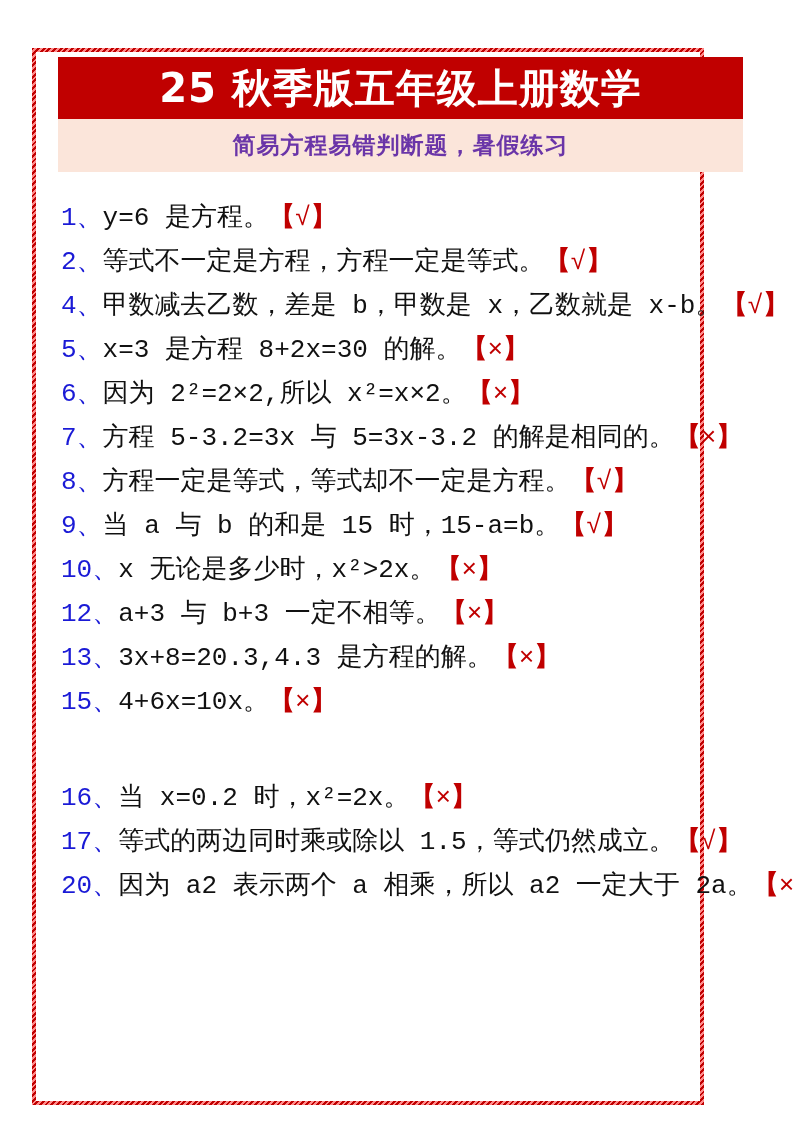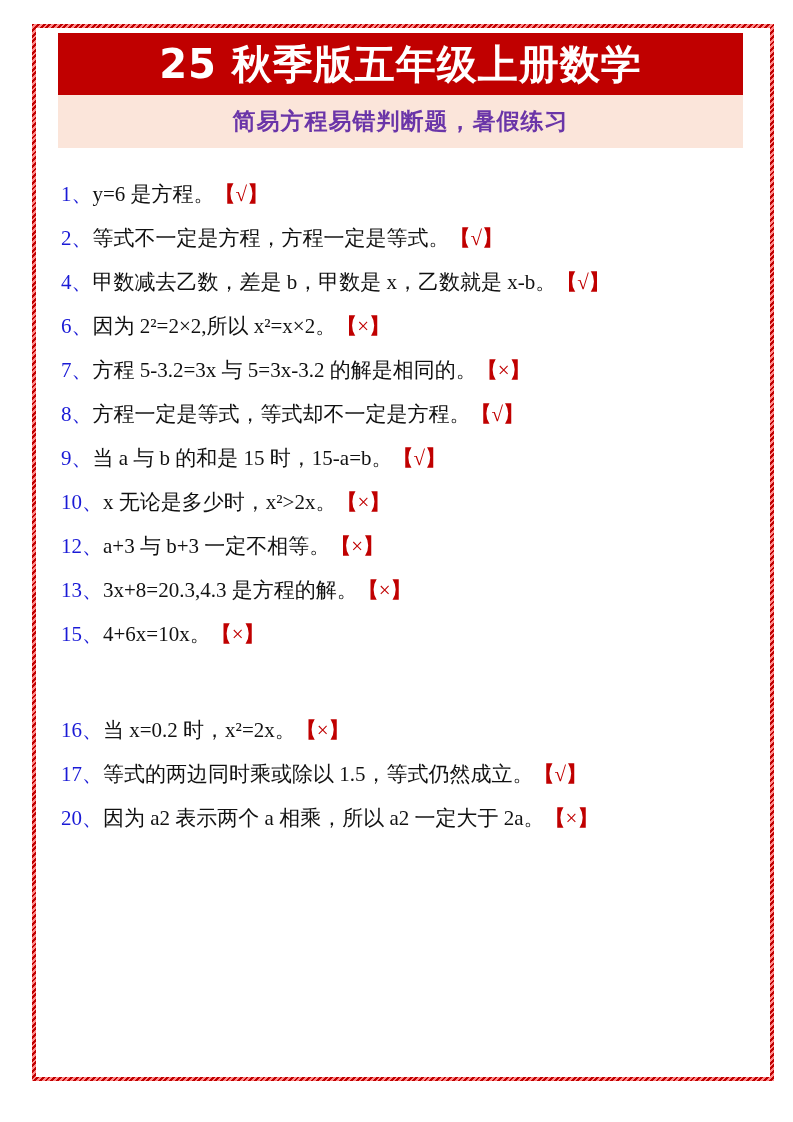--- a/index.html
+++ b/index.html
@@ -10,22 +10,22 @@
     body {
       width: 793px;
       height: 1122px;
       position: relative;
       overflow: hidden;
       font-family: "DejaVu Sans", "Liberation Sans", sans-serif;
     }
     .frame {
       position: absolute;
       left: 32px;
-      top: 24px;
-      width: 742px;
+      top: 48px;
+      width: 672px;
       height: 1057px;
       box-sizing: border-box;
       padding: 10px;
       background: repeating-linear-gradient(
         135deg,
         #c00000 0px,
         #c00000 2px,
         #ff8a8a 2px,
         #ff8a8a 4px
       );
@@ -74,24 +74,24 @@
       left: 25px;
       top: 148px;
       right: 10px;
       margin: 0;
       padding: 0;
       list-style: none;
     }
     .question {
       height: 44px;
       line-height: 36px;
-      font-size: 21px;
+      font-size: 26px;
       color: #111111;
       white-space: nowrap;
-      font-family: Liberation Serif, serif;
+      font-family: Liberation Mono, monospace;
     }
     .question.gap-before {
       margin-top: 52px;
     }
     .q-num {
       color: #1a1ad6;
     }
     .q-answer {
       color: #c00000;
       font-weight: bold;
@@ -118,20 +118,23 @@
       <li class="question">
         <span class="q-num">1、</span><span class="q-text">y=6 是方程。</span><span class="q-answer"><span>【</span><span class="mark">√</span><span>】</span></span>
       </li>
       <li class="question">
         <span class="q-num">2、</span><span class="q-text">等式不一定是方程，方程一定是等式。</span><span class="q-answer"><span>【</span><span class="mark">√</span><span>】</span></span>
       </li>
       <li class="question">
         <span class="q-num">4、</span><span class="q-text">甲数减去乙数，差是 b，甲数是 x，乙数就是 x-b。</span><span class="q-answer"><span>【</span><span class="mark">√</span><span>】</span></span>
       </li>
       <li class="question">
+        <span class="q-num">5、</span><span class="q-text">x=3 是方程 8+2x=30 的解。</span><span class="q-answer"><span>【</span><span class="mark">×</span><span>】</span></span>
+      </li>
+      <li class="question">
         <span class="q-num">6、</span><span class="q-text">因为 2²=2×2,所以 x²=x×2。</span><span class="q-answer"><span>【</span><span class="mark">×</span><span>】</span></span>
       </li>
       <li class="question">
         <span class="q-num">7、</span><span class="q-text">方程 5-3.2=3x 与 5=3x-3.2 的解是相同的。</span><span class="q-answer"><span>【</span><span class="mark">×</span><span>】</span></span>
       </li>
       <li class="question">
         <span class="q-num">8、</span><span class="q-text">方程一定是等式，等式却不一定是方程。</span><span class="q-answer"><span>【</span><span class="mark">√</span><span>】</span></span>
       </li>
       <li class="question">
         <span class="q-num">9、</span><span class="q-text">当 a 与 b 的和是 15 时，15-a=b。</span><span class="q-answer"><span>【</span><span class="mark">√</span><span>】</span></span>

